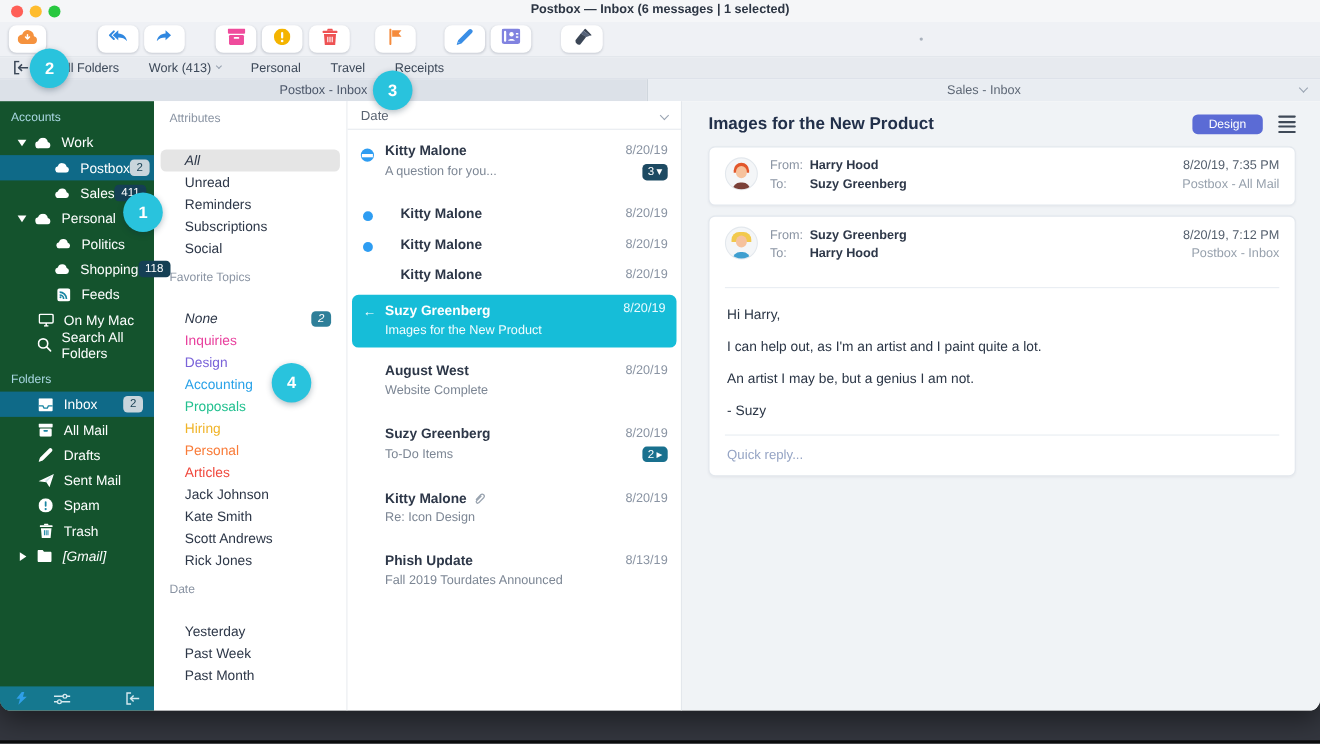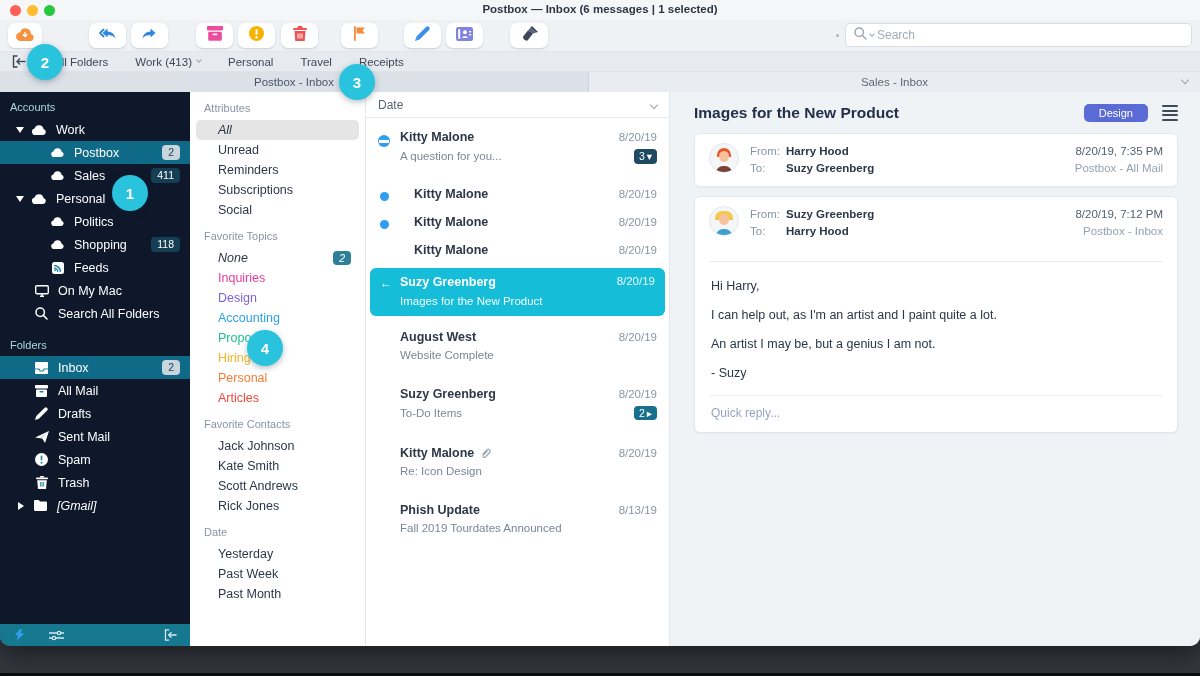--- a/index.html
+++ b/index.html
@@ -38,40 +38,40 @@
   .tabbar { position:relative; height:20px; display:flex; }
   .tab { display:flex; align-items:center; justify-content:center; font-size:11.5px; color:#4a5568; cursor:pointer; }
   .tab.active { width:588px; background:#dce1e8; }
   .tab.inactive { flex:1; background:#e9edf2; border-left:1px solid #ccd3db; color:#5d6775; position:relative; }
   .tab .tab-chev { position:absolute; right:12px; top:5px; }
 
   
   .content { position:absolute; top:92px; bottom:0; left:0; right:0; display:flex; }
 
   
-  .sidebar { position:relative; width:190px; background:#0f172a; color:#fff; flex-shrink:0; }
+  .sidebar { position:relative; width:140px; background:#14532d; color:#fff; flex-shrink:0; }
   .slabel { padding:9px 0 5px 10px; font-size:11px; color:#a9d7e2; }
   .srow { height:23px; display:flex; align-items:center; font-size:12.5px; color:#fdfefe; cursor:pointer; }
   .srow.sel { background:#0f6a88; }
   .tri { width:0; height:0; border-left:6px solid #fff; border-top:4px solid transparent; border-bottom:4px solid transparent; margin-left:18px; }
   .tri.down { border-left:4px solid transparent; border-right:4px solid transparent; border-top:6px solid #fff; border-bottom:none; margin-left:16px; }
   .sic { display:flex; width:15px; justify-content:center; }
   .ind1 .sic { margin-left:34px; } .ind1.noarrow .sic { margin-left:34px; }
   .ind2 .sic { margin-left:50px; }
   .srow span.txt { margin-left:9px; }
   .badge { margin-left:auto; margin-right:10px; font-size:10.5px; border-radius:4px; padding:2px 6px; line-height:1; }
   .badge.light { background:#c9d5dc; color:#173f52; }
   .badge.dark { background:#153f54; color:#fff; }
   .sbottom { position:absolute; left:0; right:0; bottom:0; height:22px; background:#15788f; display:flex; align-items:center; }
   .sbottom .bic { margin-left:14px; cursor:pointer; display:flex; }
   .sbottom .bic.right { margin-left:auto; margin-right:12px; }
 
   
   .fpane { width:176px; background:#fff; border-right:1px solid #e3e7ec; flex-shrink:0; font-size:12.5px; }
-  .flabel { padding:10px 0 6px 14px; font-size:11px; color:#8a94a3; }
+  .flabel { padding:10px 0 22px 14px; font-size:11px; color:#8a94a3; }
   .fprow { height:20px; display:flex; align-items:center; padding-left:22px; color:#2d3748; cursor:pointer; margin:0 6px; border-radius:5px; }
   .fprow.sel { background:#e5e5e5; }
   .fprow.ital { font-style:italic; }
   .fprow .badge2 { margin-left:auto; margin-right:8px; background:#2e7f99; color:#fff; font-size:10.5px; border-radius:4px; padding:2px 6px; line-height:1; }
 
   
   .mlist { width:304px; background:#fff; border-right:1px solid #e3e7ec; flex-shrink:0; position:relative; }
   .mlhead { height:26px; display:flex; align-items:center; padding:0 12px; font-size:12px; color:#5a6472; border-bottom:1px solid #e6eaef; }
   .mlhead .chev { margin-left:auto; }
   .mrow { position:relative; padding:6px 12px 6px 34px; cursor:pointer; }
@@ -197,28 +197,20 @@
             </svg></span>
     </div>
     <div class="tbtn" style="left:510px;width:38px">
       <span><svg width="17" height="15" viewBox="0 0 17 15">
               <path d="M11 0l6 6-1.8.6L9.4 1.8 11 0z" fill="#3b4656"></path>
               <path d="M9.4 1.8l5.8 4.8-3.2 1L7 4.4z" fill="#56637a"></path>
               <path d="M7 4.4l5 3-5.5 7.1c-2.5.8-5-1.7-4.2-4.2L7 4.4z" fill="#3b4656"></path>
             </svg></span>
     </div>
     <div class="sep-dot"></div>
-    <div class="searchbox">
-      <span><svg width="13" height="13" viewBox="0 0 13 13">
-              <circle cx="5.2" cy="5.2" r="4.2" fill="none" stroke="#9aa4b2" stroke-width="1.4"></circle>
-              <path d="M8.4 8.4 12 12" stroke="#9aa4b2" stroke-width="1.4" stroke-linecap="round"></path>
-            </svg></span>
-      <span class="chev small"></span>
-      <input type="text" value="" placeholder="Search" style="">
-    </div>
   </div>
 
   <div class="filterrow">
     <span class="collapse-left">
           <svg width="15" height="13" viewBox="0 0 15 13">
             <path d="M5.5 1H1.5v11h4" stroke="#3c4858" stroke-width="1.4" fill="none"></path>
             <path d="M13.5 6.5H5" stroke="#3c4858" stroke-width="1.4"></path>
             <path d="M8 3.5l-3 3 3 3" stroke="#3c4858" stroke-width="1.4" fill="none"></path>
           </svg>
         </span>
@@ -465,21 +457,20 @@
       <div class="fprow">
             <span style="color: rgb(240, 180, 41);">Hiring</span>
           </div>
       <div class="fprow">
             <span style="color: rgb(249, 123, 56);">Personal</span>
           </div>
       <div class="fprow">
             <span style="color: rgb(240, 73, 62);">Articles</span>
           </div>
 
-      <div class="flabel">Favorite Contacts</div>
       <div class="fprow">
             <span>Jack Johnson</span>
           </div>
       <div class="fprow">
             <span>Kate Smith</span>
           </div>
       <div class="fprow">
             <span>Scott Andrews</span>
           </div>
       <div class="fprow">

